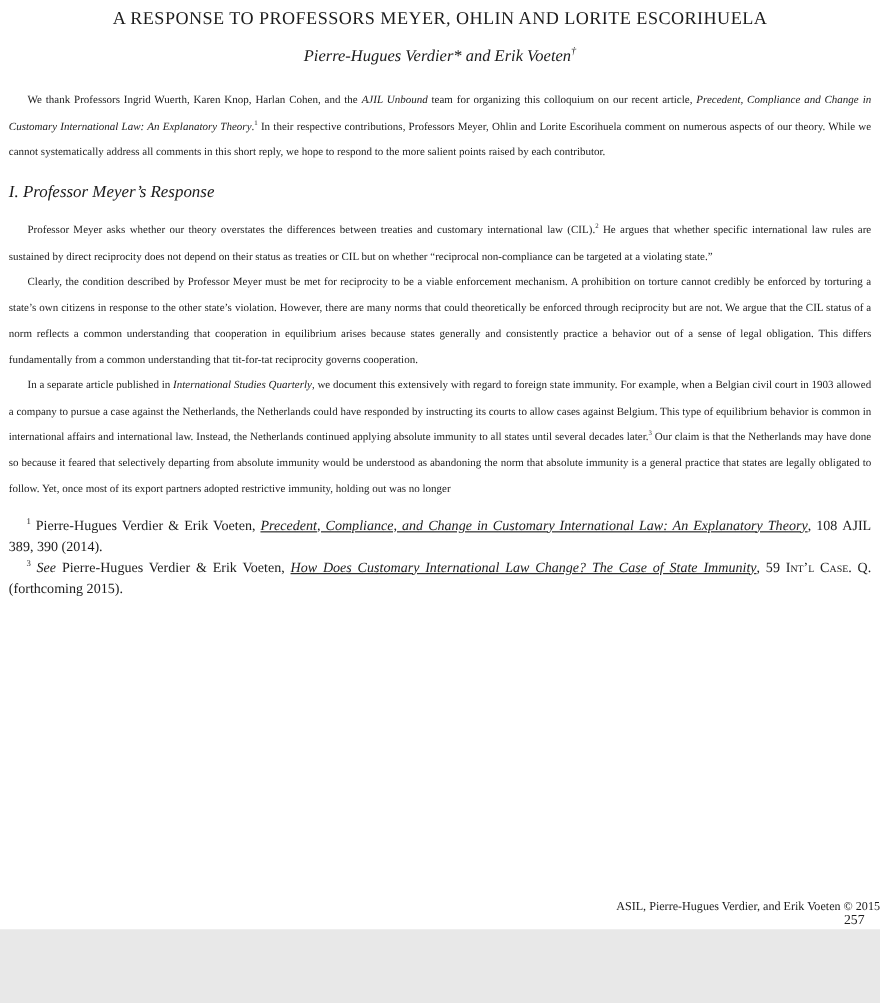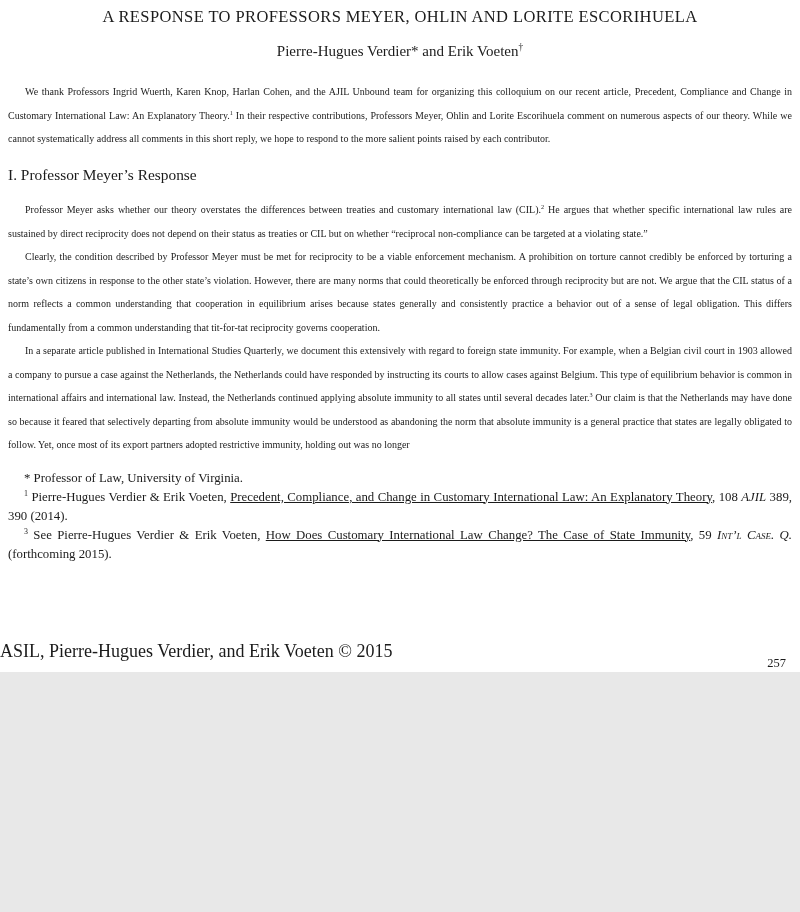--- a/index.html
+++ b/index.html
@@ -1,19 +1,19 @@
 <!DOCTYPE html>
 <html lang="en"><head>
 <meta charset="utf-8">
 <style>
   html, body { margin: 0; padding: 0; background: #e8e8e8; }
   .page {
     position: relative;
     width: 800px;
-    height: 672px;
+    height: 845px;
     margin: 0 auto;
     background: #ffffff;
     box-sizing: border-box;
     padding: 6px 8px 0 8px;
     overflow: hidden;
     color: #1b1b1b;
     font-family: "Liberation Serif", "DejaVu Serif", serif;
   }
   h1.title {
     margin: 0;
@@ -47,35 +47,35 @@
     text-indent: 0;
   }
   .footnotes { margin-top: 12px; }
   .footnotes p {
     margin: 0;
     font-size: 12.8px;
     line-height: 19px;
     text-align: justify;
     text-indent: 16px;
   }
-  .i  { }
+  .i  { font-style: italic; }
   .u  { text-decoration: underline; }
-  .sc { font-variant: small-caps; font-style: italic; }
+  .sc { font-variant: small-caps; }
   sup {
     font-size: 0.62em;
     line-height: 0;
     vertical-align: super;
   }
   .copyright {
     position: absolute;
     bottom: 14px;
     left: 0;
     right: 0;
-    text-align: left;
-    font-size: 18px;
+    text-align: right;
+    font-size: 11px;
     line-height: 14px;
   }
   .pagenum {
     position: absolute;
     bottom: 2px;
     right: 14px;
     font-size: 12.5px;
     line-height: 13px;
   }
 </style>
@@ -86,19 +86,18 @@
   <h1 class="title">A RESPONSE TO PROFESSORS MEYER, OHLIN AND LORITE ESCORIHUELA</h1>
   <div class="byline"><span class="i">Pierre-Hugues Verdier* and Erik Voeten</span><sup class="i">†</sup></div>
   <main>
       <p><span>We thank Professors Ingrid Wuerth, Karen Knop, Harlan Cohen, and the </span><span class="i">AJIL Unbound</span><span> team for organizing this colloquium on our recent article, </span><span class="i">Precedent, Compliance and Change in Customary International Law: An Explanatory Theory</span><span>.</span><sup>1</sup><span> In their respective contributions, Professors Meyer, Ohlin and Lorite Escorihuela comment on numerous aspects of our theory. While we cannot systematically address all comments in this short reply, we hope to respond to the more salient points raised by each contributor.</span></p>
       <h2 class="section-heading"><span class="i">I. Professor Meyer’s Response</span></h2>
       <p><span>Professor Meyer asks whether our theory overstates the differences between treaties and customary international law (CIL).</span><sup>2</sup><span> He argues that whether specific international law rules are sustained by direct reciprocity does not depend on their status as treaties or CIL but on whether “reciprocal non-compliance can be targeted at a violating state.”</span></p>
       <p><span>Clearly, the condition described by Professor Meyer must be met for reciprocity to be a viable enforcement mechanism. A prohibition on torture cannot credibly be enforced by torturing a state’s own citizens in response to the other state’s violation. However, there are many norms that could theoretically be enforced through reciprocity but are not. We argue that the CIL status of a norm reflects a common understanding that cooperation in equilibrium arises because states generally and consistently practice a behavior out of a sense of legal obligation. This differs fundamentally from a common understanding that tit-for-tat reciprocity governs cooperation.</span></p>
       <p><span>In a separate article published in </span><span class="i">International Studies Quarterly</span><span>, we document this extensively with regard to foreign state immunity. For example, when a Belgian civil court in 1903 allowed a company to pursue a case against the Netherlands, the Netherlands could have responded by instructing its courts to allow cases against Belgium. This type of equilibrium behavior is common in international affairs and international law. Instead, the Netherlands continued applying absolute immunity to all states until several decades later.</span><sup>3</sup><span> Our claim is that the Netherlands may have done so because it feared that selectively departing from absolute immunity would be understood as abandoning the norm that absolute immunity is a general practice that states are legally obligated to follow. Yet, once most of its export partners adopted restrictive immunity, holding out was no longer</span></p>
     </main>
   <section class="footnotes">
-      <p><span class="i">* Professor of Law, University of Virginia.</span></p>
       <p><sup>1</sup><span> Pierre-Hugues Verdier &amp; Erik Voeten, </span><span class="i u">Precedent, Compliance, and Change in Customary International Law: An Explanatory Theory</span><span>, 108 </span><span class="sc">AJIL</span><span> 389, 390 (2014).</span></p>
       <p><sup>3</sup><span> </span><span class="i">See</span><span> Pierre-Hugues Verdier &amp; Erik Voeten, </span><span class="i u">How Does Customary International Law Change? The Case of State Immunity</span><span>, 59 </span><span class="sc">Int’l Case. Q.</span><span> (forthcoming 2015).</span></p>
     </section>
   <div class="copyright">ASIL, Pierre-Hugues Verdier, and Erik Voeten © 2015</div>
   <div class="pagenum">257</div>
 </div>
 
 </body></html>

